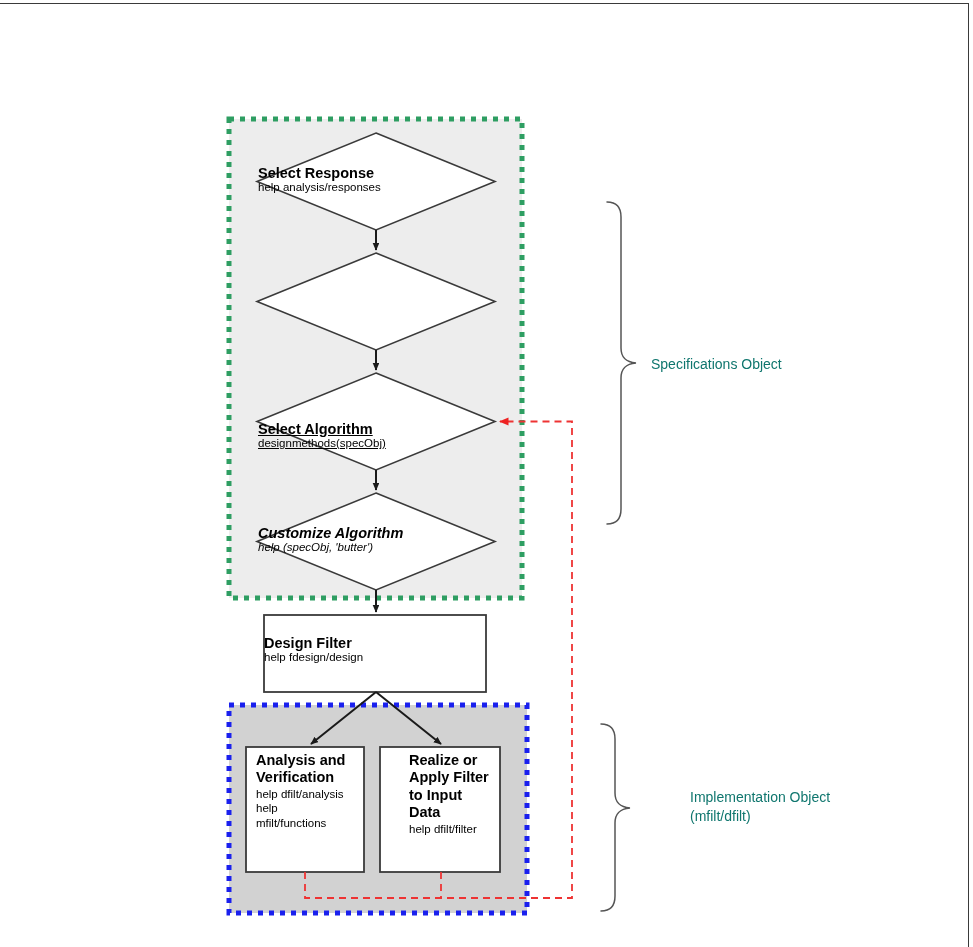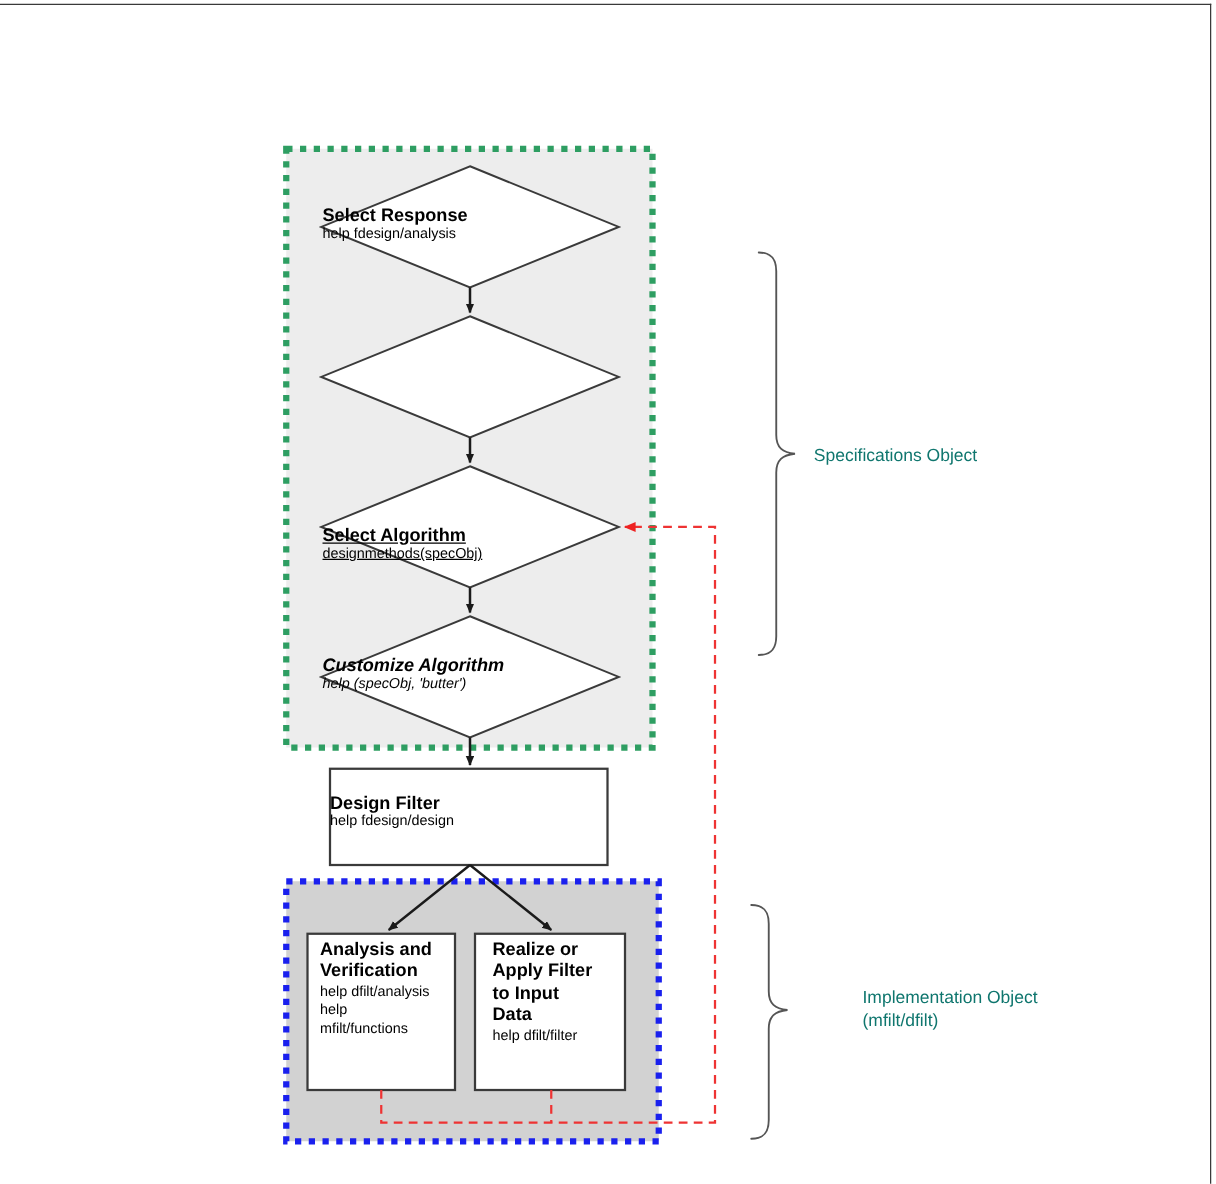--- a/index.html
+++ b/index.html
@@ -28,21 +28,21 @@
 
   .diamond-label{width:236px;}
   .d1{left:258px;top:165px;}
   .d2{left:258px;top:285px;}
   .d3{left:258px;top:421px;text-decoration:underline;}
   .d4{left:258px;top:525px;font-style:italic;}
 
   .design-label{left:264px;top:635px;width:222px;}
 
   .boxL{left:248px;top:752px;width:112px;text-align:left;padding-left:8px;}
-  .boxR{left:386px;top:752px;width:112px;text-align:left;padding-left:8px;}
+  .boxR{left:401px;top:752px;width:112px;text-align:left;padding-left:8px;}
   .boxL .node-title,.boxR .node-title{text-align:left;font-size:14.5px;line-height:1.2;}
   .boxL .node-sub,.boxR .node-sub{text-align:left;line-height:1.25;}
 
   .brace-label{
     position:absolute;font-size:14px;color:#0f766e;line-height:1.35;
     pointer-events:none;white-space:pre-line;
   }
   .bl-spec{left:651px;top:355px;}
   .bl-impl{left:651px;top:788px;margin-left:39px;}
 </style>
@@ -109,21 +109,21 @@
                L615,793
                C615,803 620,807 630,808
                C620,809 615,813 615,823
                L615,896
                C615,906 611,911 601,911"></path>
     </g>
   </svg>
 
   <div class="node-text diamond-label d1">
     <div class="node-title">Select Response</div>
-    <div class="node-sub">help fdesign/analysis</div>
+    <div class="node-sub">help analysis/responses</div>
   </div>
 
 
   <div class="node-text diamond-label d3">
     <div class="node-title">Select Algorithm</div>
     <div class="node-sub">designmethods(specObj)</div>
   </div>
 
   <div class="node-text diamond-label d4">
     <div class="node-title">Customize Algorithm</div>

